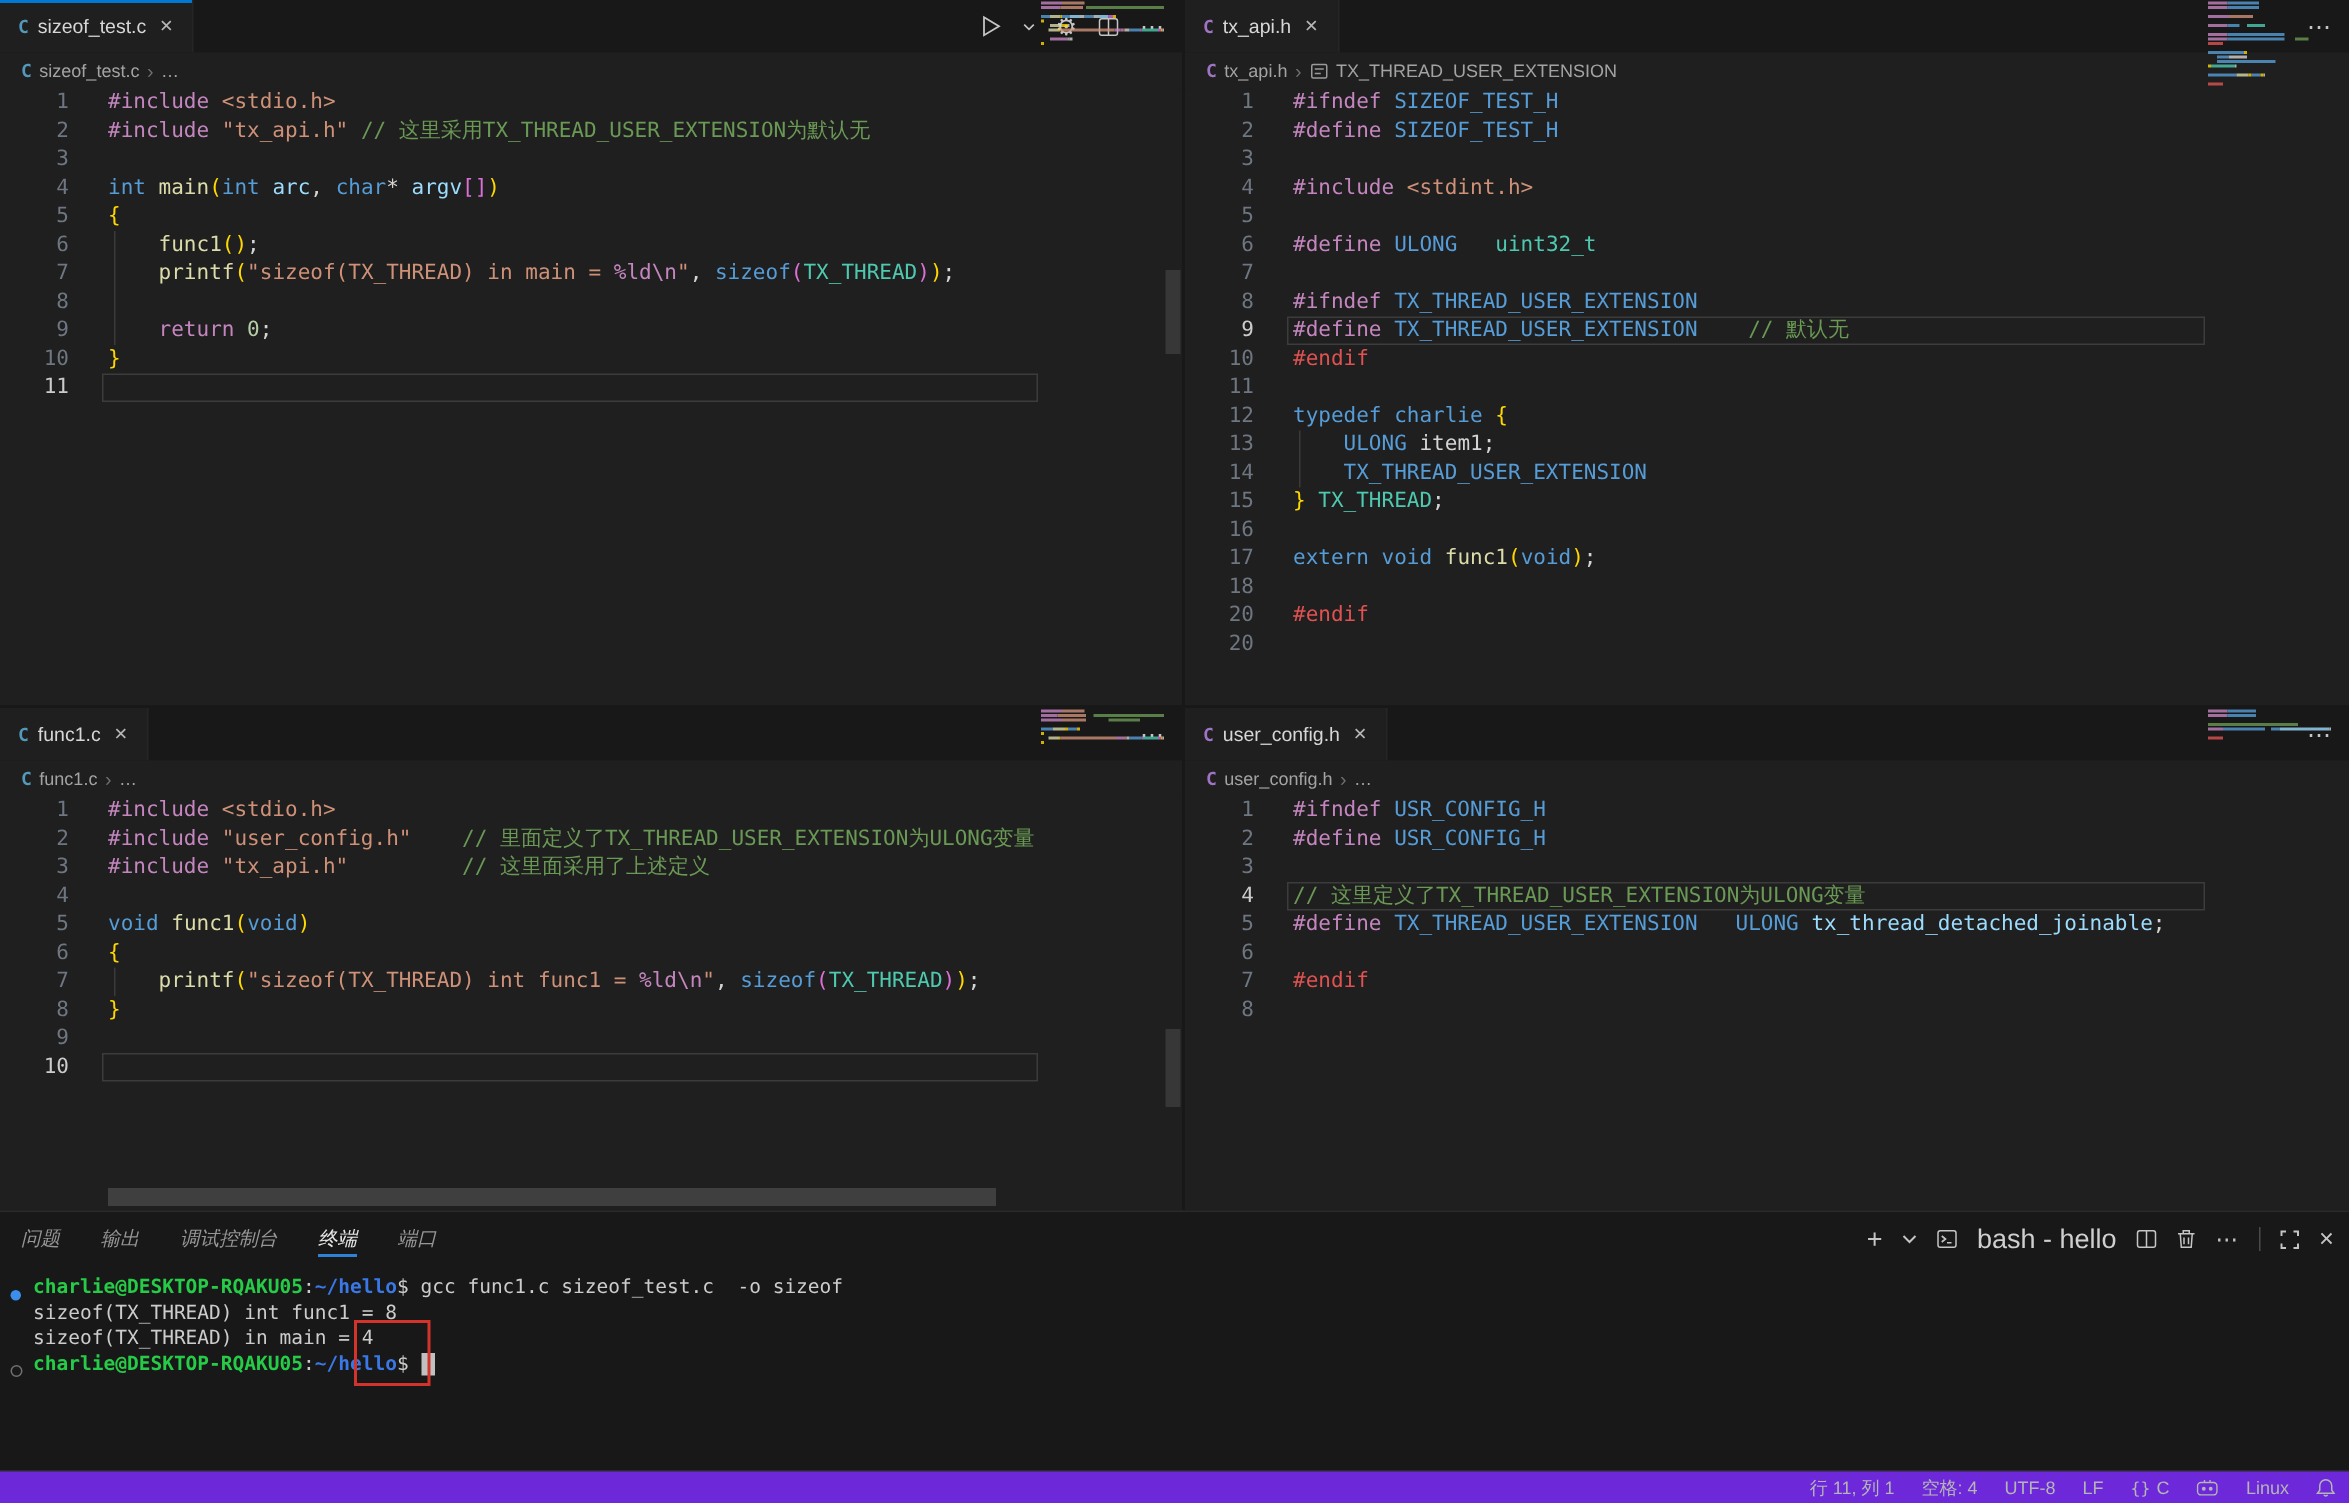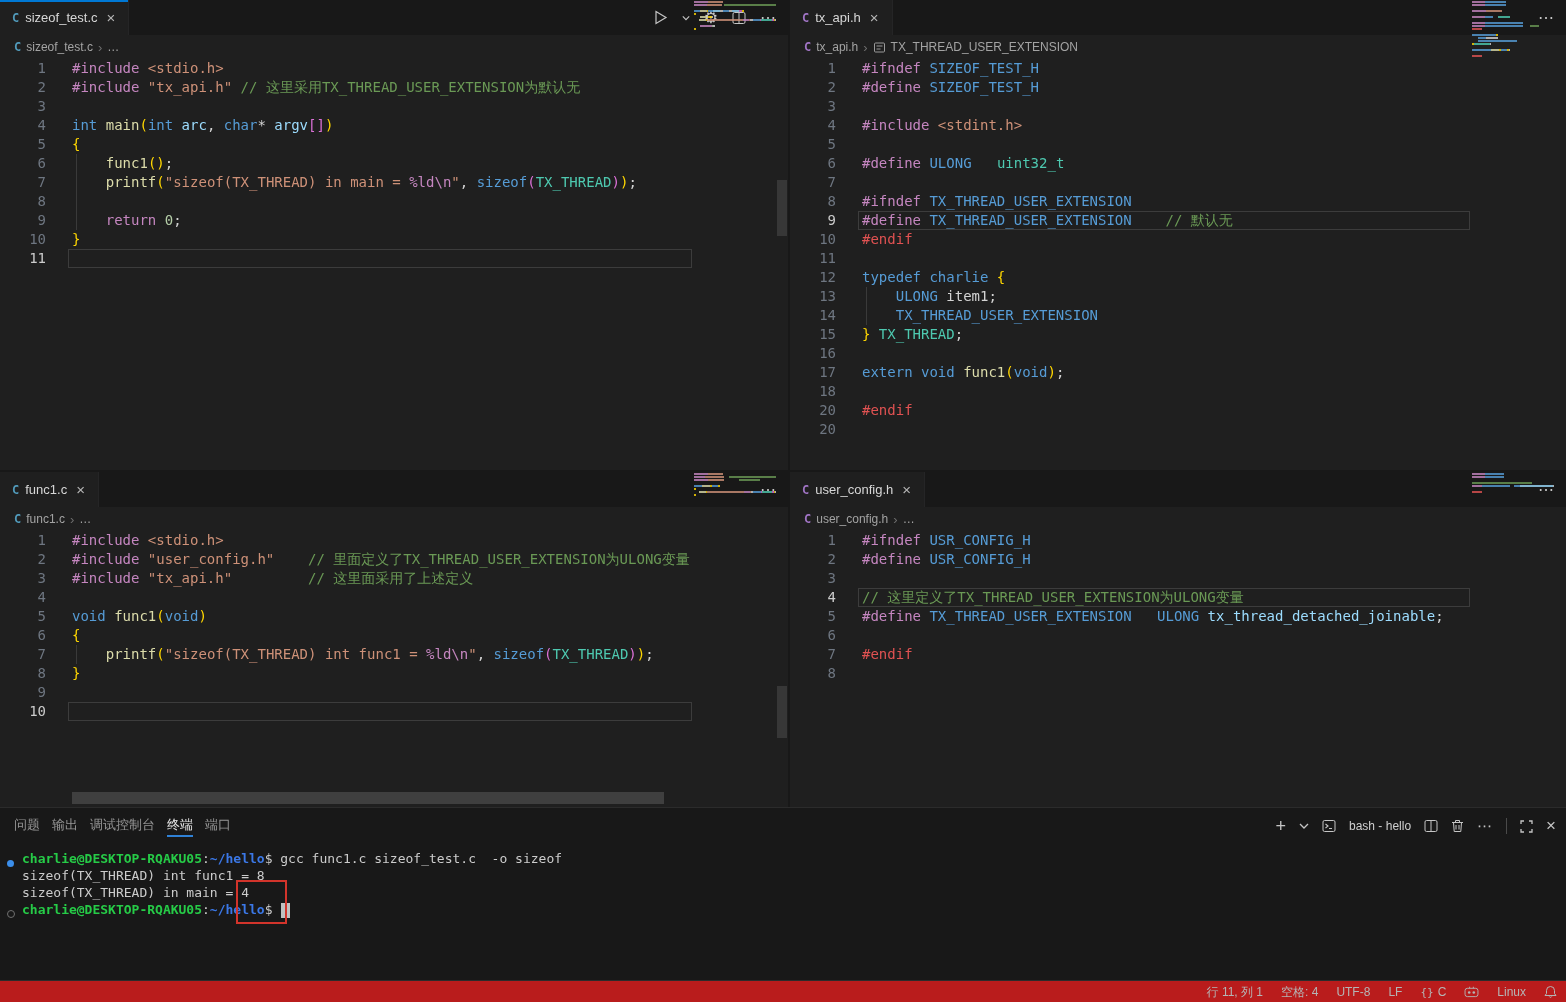--- a/index.html
+++ b/index.html
@@ -25,37 +25,37 @@
   .ct{margin-left:26px;}
   .curline{position:absolute;border:1px solid #3c3c3c;pointer-events:none;}
   .iguide{position:absolute;width:1px;background:#3a3a3a;}
   .minimap{position:absolute;width:82px;top:0;}
   .mrow{height:3px;display:flex;align-items:center;}
   .mseg{height:2px;display:inline-block;opacity:.8;}
   .vthumb{position:absolute;width:10px;background:#4a4a4a;opacity:.55;border-radius:0;}
   .hthumb{position:absolute;height:12px;background:#424242;opacity:.9;}
   
   #panel{position:absolute;left:0;top:807px;width:1566px;height:173px;background:#181818;border-top:1px solid #2b2b2b;}
-  #panel-tabs{position:absolute;left:14px;top:0;height:35px;display:flex;gap:12px;align-items:flex-start;}
+  #panel-tabs{position:absolute;left:14px;top:0;height:35px;display:flex;gap:27px;align-items:center;font-style:italic;}
   .ptab{font-size:13px;color:#969696;cursor:pointer;position:relative;padding:8px 0;}
   .ptab.active{color:#e7e7e7;}
   .ptab.active:after{content:"";position:absolute;left:0;right:0;bottom:5px;height:2px;background:#2f81d6;}
   #panel-toolbar{position:absolute;right:10px;top:4px;height:28px;display:flex;align-items:center;gap:13px;color:#c5c5c5;}
   #panel-toolbar .ti{display:flex;align-items:center;cursor:pointer;}
   .tdivider{width:1px;height:16px;background:#4a4a4a;}
   #term{position:absolute;left:0;top:42px;right:0;bottom:0;font-family:"DejaVu Sans Mono",monospace;font-size:13px;}
   .trow{height:17px;line-height:17px;white-space:pre;display:flex;align-items:flex-end;}
   .tgut{flex:0 0 22px;display:flex;align-items:center;justify-content:flex-start;padding-left:7px;box-sizing:border-box;}
   .dotf{width:7px;height:7px;border-radius:50%;background:#3b8eea;}
   .doth{width:6px;height:6px;border-radius:50%;border:1.5px solid #707070;}
   .bold{font-weight:bold;}
   .tcursor{display:inline-block;width:9px;height:15px;background:#c0c0c0;vertical-align:middle;margin-left:1px;}
   #redbox{position:absolute;border:2px solid #d2342b;pointer-events:none;}
   
-  #statusbar{position:absolute;left:0;top:980px;width:1566px;height:22px;background:#b91c1c;border-top:1px solid #2b2b2b;
+  #statusbar{position:absolute;left:0;top:980px;width:1566px;height:22px;background:#6d28d9;border-top:1px solid #2b2b2b;
       display:flex;align-items:center;justify-content:flex-end;gap:0;font-size:12px;color:#b5b5b5;}
   .sbitem{display:flex;align-items:center;gap:4px;padding:0 9px;height:22px;cursor:pointer;white-space:nowrap;}
   svg{display:block;}
 </style>
 <style>.tk-pp{color:#C586C0;}.tk-kw{color:#569CD6;}.tk-ctl{color:#C586C0;}.tk-str{color:#CE9178;}.tk-cmt{color:#6A9955;}.tk-fn{color:#DCDCAA;}.tk-ty{color:#4EC9B0;}.tk-num{color:#B5CEA8;}.tk-va{color:#9CDCFE;}.tk-pl{color:#D4D4D4;}.tk-b1{color:#FFD700;}.tk-b2{color:#DA70D6;}.tk-red{color:#E05252;}.tk-fmt{color:#C586C0;}.tk-tg{color:#26CB47;}.tk-tb{color:#3B78E7;}.tk-tw{color:#CCCCCC;}</style></head>
 <body>
 
 <div id="root">
 
   <section class="pane" id="pane-0" style="left:0;top:0;width:788px;height:470px;">
@@ -444,21 +444,21 @@
         <svg width="10" height="10" viewBox="0 0 10 10">
             <path d="M1 3l4 4 4-4" stroke="#c5c5c5" stroke-width="1.3" fill="none"></path>
           </svg>
         </span>
       <span class="ti">
         <svg width="14" height="14" viewBox="0 0 14 14">
             <rect x="1" y="1.5" width="12" height="11" rx="1.5" stroke="#c5c5c5" fill="none"></rect>
             <path d="M3.5 5l2.5 2-2.5 2M7 9.5h3" stroke="#c5c5c5" stroke-width="1.1" fill="none"></path>
           </svg>
         </span>
-      <span class="ti tab-label" style="font-size:12px;color:#cfcfcf;">bash - hello</span>
+      <span class="ti tab-label" style="font-size:18px;color:#cfcfcf;">bash - hello</span>
       <span class="ti">
         <svg width="14" height="14" viewBox="0 0 14 14">
             <rect x="1" y="1.5" width="12" height="11" rx="1.5" stroke="#c5c5c5" fill="none"></rect>
             <line x1="7" y1="1.5" x2="7" y2="12.5" stroke="#c5c5c5"></line>
           </svg>
         </span>
       <span class="ti">
         <svg width="13" height="14" viewBox="0 0 13 14">
             <path d="M1 3.5h11M4.5 3V1.5h4V3M2.5 3.5l.7 9h6.6l.7-9M5 6v4.5M8 6v4.5" stroke="#c5c5c5" fill="none"></path>
           </svg>

